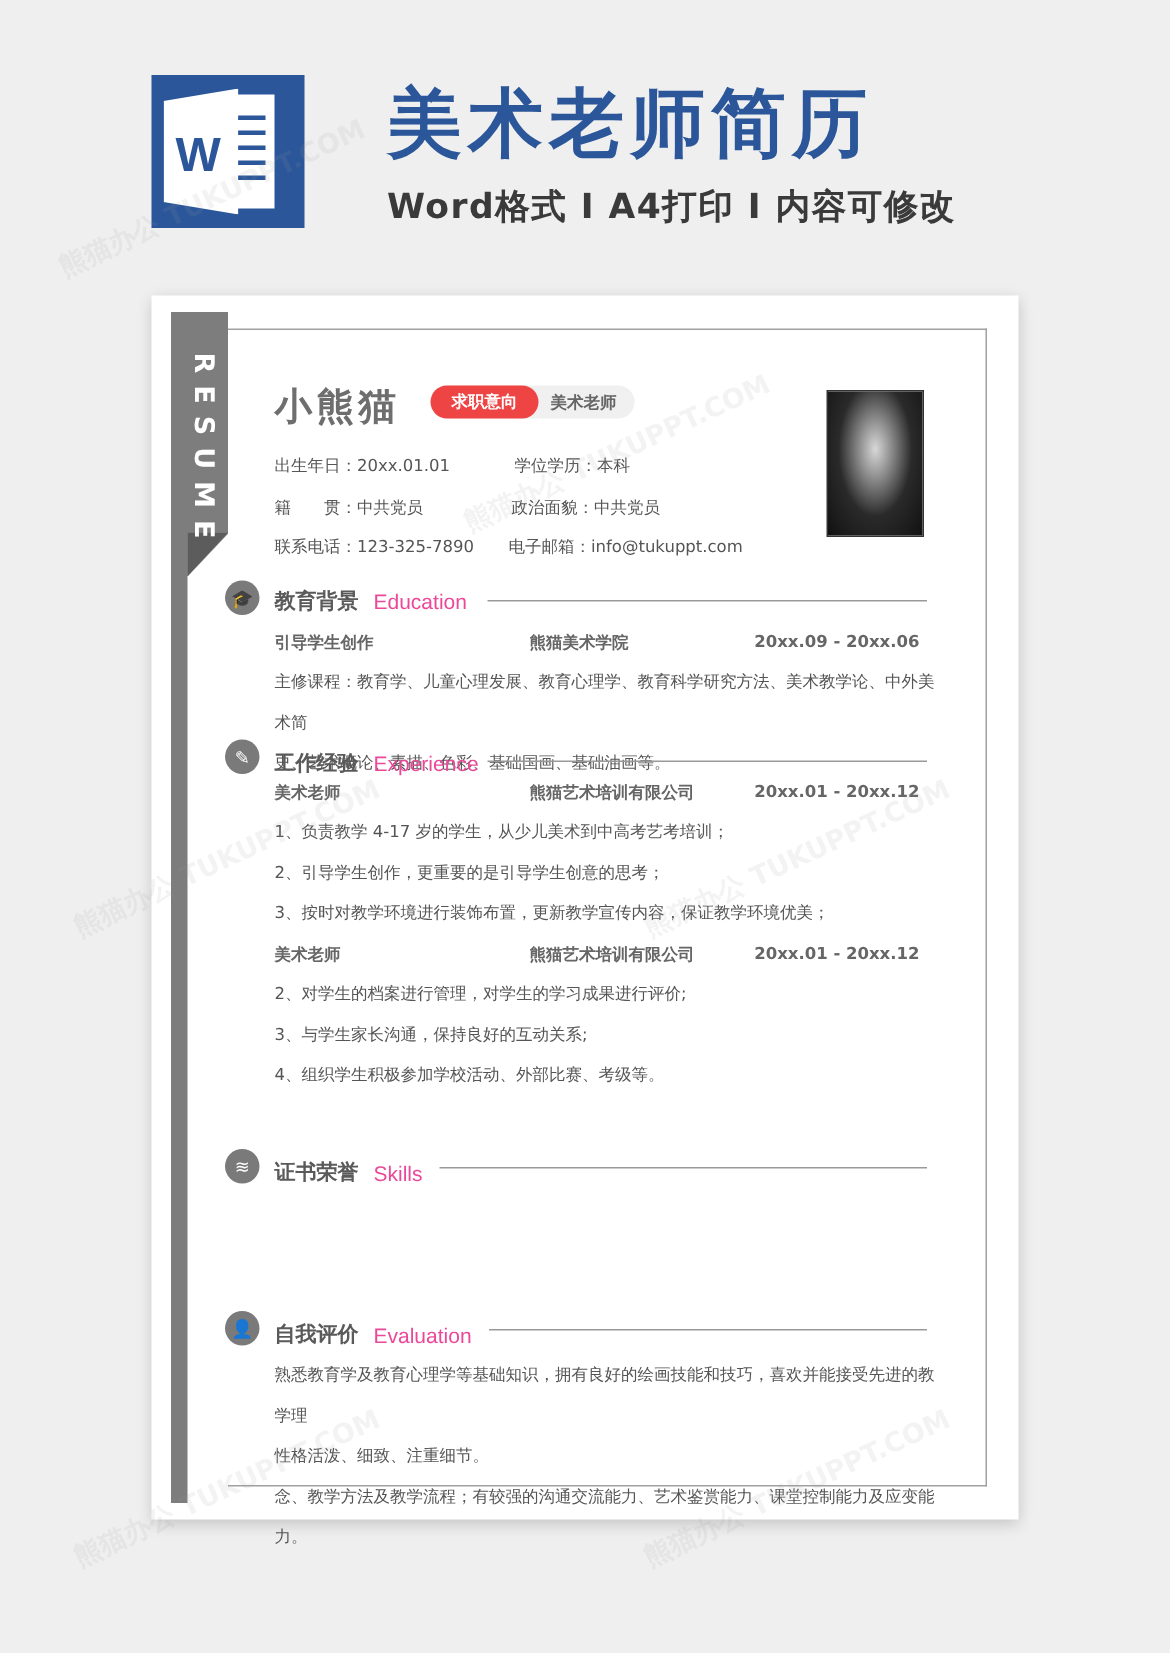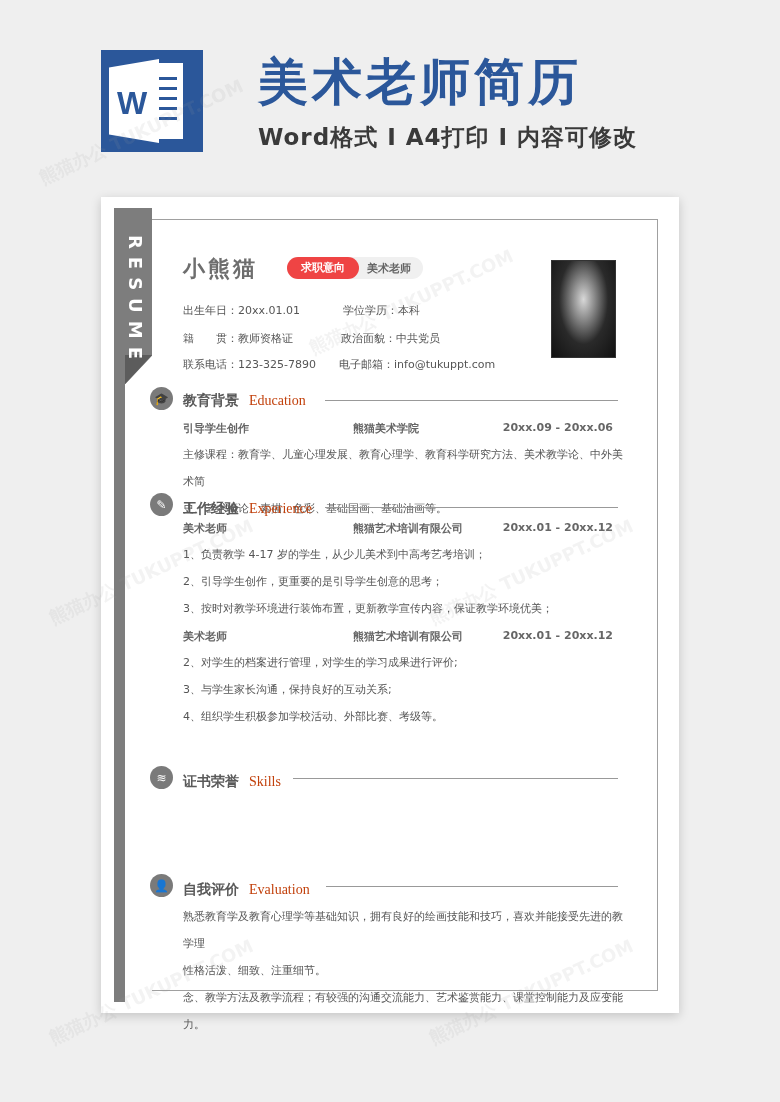--- a/index.html
+++ b/index.html
@@ -68,21 +68,21 @@
   }
   .ribbon-text {
     position: absolute; left: 19px; top: 38px; width: 26px;
     color: #fff; font-weight: bold; font-size: 18px;
     writing-mode: vertical-rl; letter-spacing: 8px;
     font-family: "DejaVu Sans", sans-serif;
   }
   
   .name {
     position: absolute; left: 82px; top: 57px;
-    font-size: 22px; font-weight: bold; color: #6e6e6e; letter-spacing: 3px;
+    font-size: 25px; font-weight: bold; color: #6e6e6e; letter-spacing: 3px;
   }
   .intent {
     position: absolute; left: 186px; top: 60px; height: 22px;
     display: flex; align-items: center;
     background: #f0f0f0; border-radius: 11px; padding-right: 12px;
   }
   .intent .tag {
     background: #ef4444; color: #fff; font-size: 11px; font-weight: bold;
     height: 22px; line-height: 22px; padding: 0 14px; border-radius: 11px;
   }
@@ -98,22 +98,22 @@
   
   .sec-icon {
     position: absolute; left: 49px; width: 23px; height: 23px; border-radius: 50%;
     background: #7a7a7a; color: #fff; font-size: 12px;
     display: flex; align-items: center; justify-content: center;
   }
   .sec-title {
     position: absolute; left: 82px; font-size: 14px; font-weight: bold; color: #5a5a5a;
   }
   .sec-en {
-    position: absolute; font-size: 14px; color: #c2410c;
-    font-family: Liberation Serif, serif;
+    position: absolute; font-size: 14px; color: #ec4899;
+    font-family: Liberation Sans, sans-serif;
   }
   .sec-line {
     position: absolute; height: 1px; background: #999; right: 61px;
   }
   .row3 {
     position: absolute; left: 82px; width: 430px; font-size: 11px; font-weight: bold; color: #666;
   }
   .row3 .c2 { position: absolute; left: 170px; }
   .row3 .c3 { position: absolute; right: 0; }
   .txt {
@@ -150,21 +150,21 @@
   <div class="ribbon-text">RESUME</div>
 
   <div class="name">小熊猫</div>
   <div class="intent">
     <span class="tag">求职意向</span>
     <span class="val">美术老师</span>
   </div>
 
   <div class="info" style="left:82px;top:106px">出生年日：20xx.01.01</div>
   <div class="info" style="left:242px;top:106px">学位学历：本科</div>
-  <div class="info" style="left:82px;top:134px">籍　　贯：教师资格证</div>
+  <div class="info" style="left:82px;top:134px">籍　　贯：中共党员</div>
   <div class="info" style="left:240px;top:134px">政治面貌：中共党员</div>
   <div class="info" style="left:82px;top:160px">联系电话：123-325-7890</div>
   <div class="info" style="left:238px;top:160px">电子邮箱：info@tukuppt.com</div>
 
   <div class="photo"></div>
 
   <div class="sec-icon" style="top:190px">🎓</div>
   <div class="sec-title" style="top:195px">教育背景</div>
   <div class="sec-en" style="left:148px;top:196px">Education</div>
   <div class="sec-line" style="left:224px;top:203px"></div>

